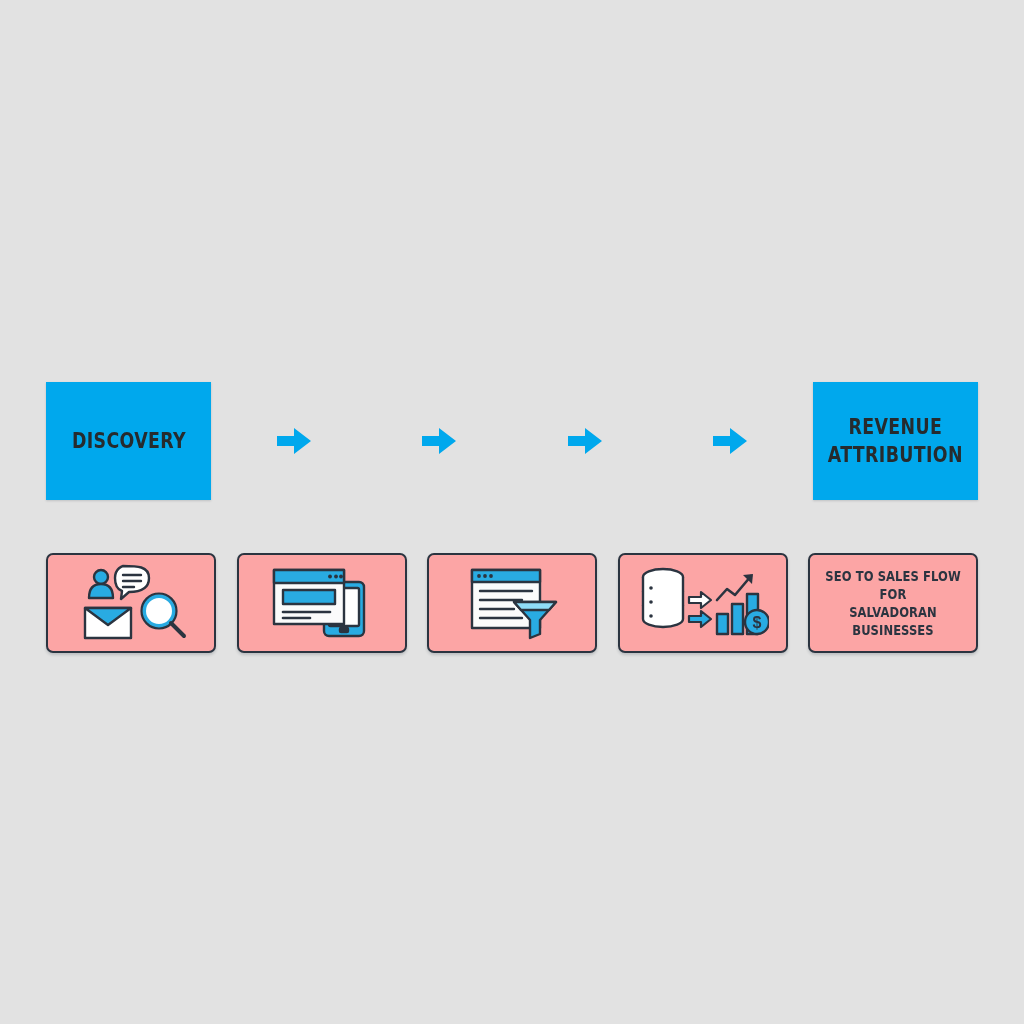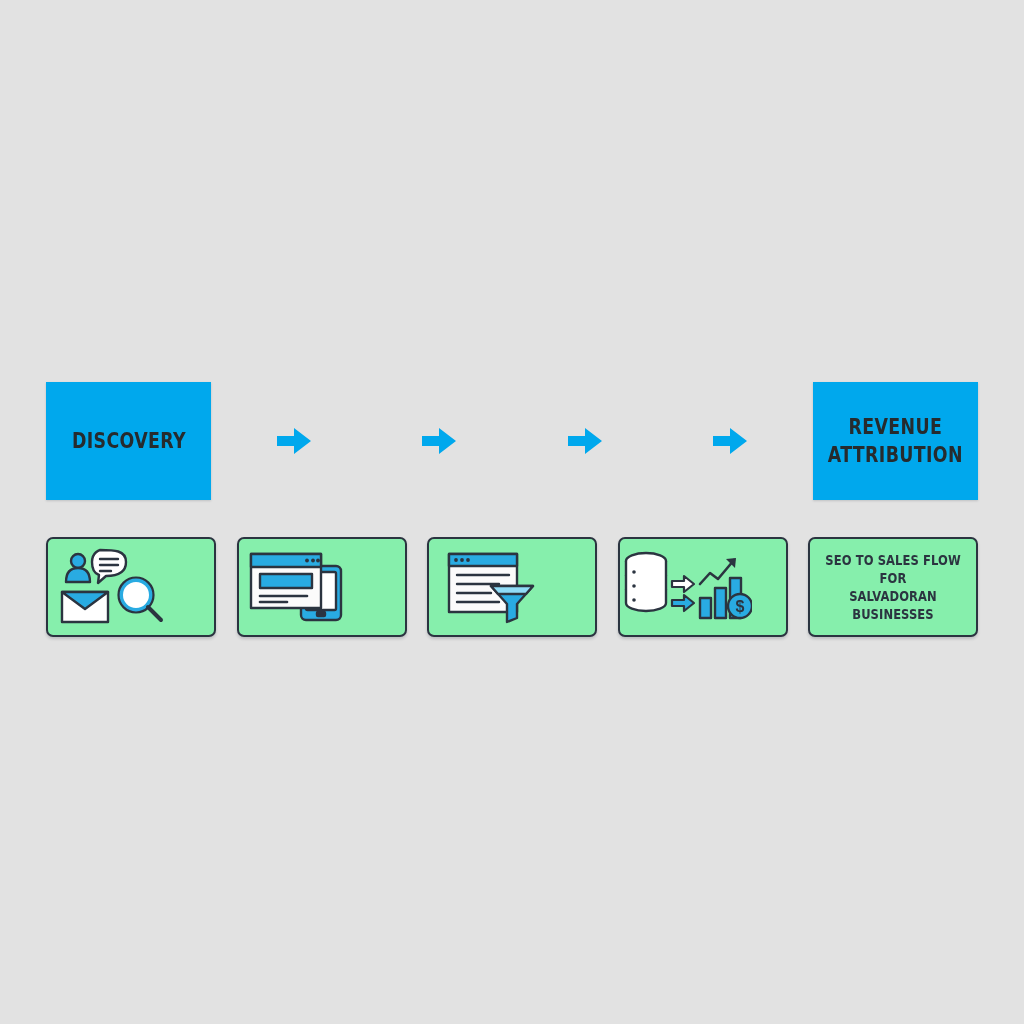--- a/index.html
+++ b/index.html
@@ -81,29 +81,31 @@
     height: 100px;
     display: flex;
     flex-direction: row;
     justify-content: space-between;
     align-items: stretch;
   }
 
   .icon-card {
     width: 170px;
     height: 100px;
-    background: #86efac;
+    background: #fca5a5;
     border: 2.5px solid #2b3440;
     border-radius: 7px;
     box-sizing: border-box;
     display: flex;
     align-items: center;
+    justify-content: center;
     box-shadow: 0 2px 3px rgba(40,50,60,0.20);
     overflow: hidden;
     flex: 0 0 auto;
+    margin-top: 16px;
   }
 
   .icon-card svg {
     display: block;
   }
 
   .caption-card {
     padding: 0 10px;
   }
 

